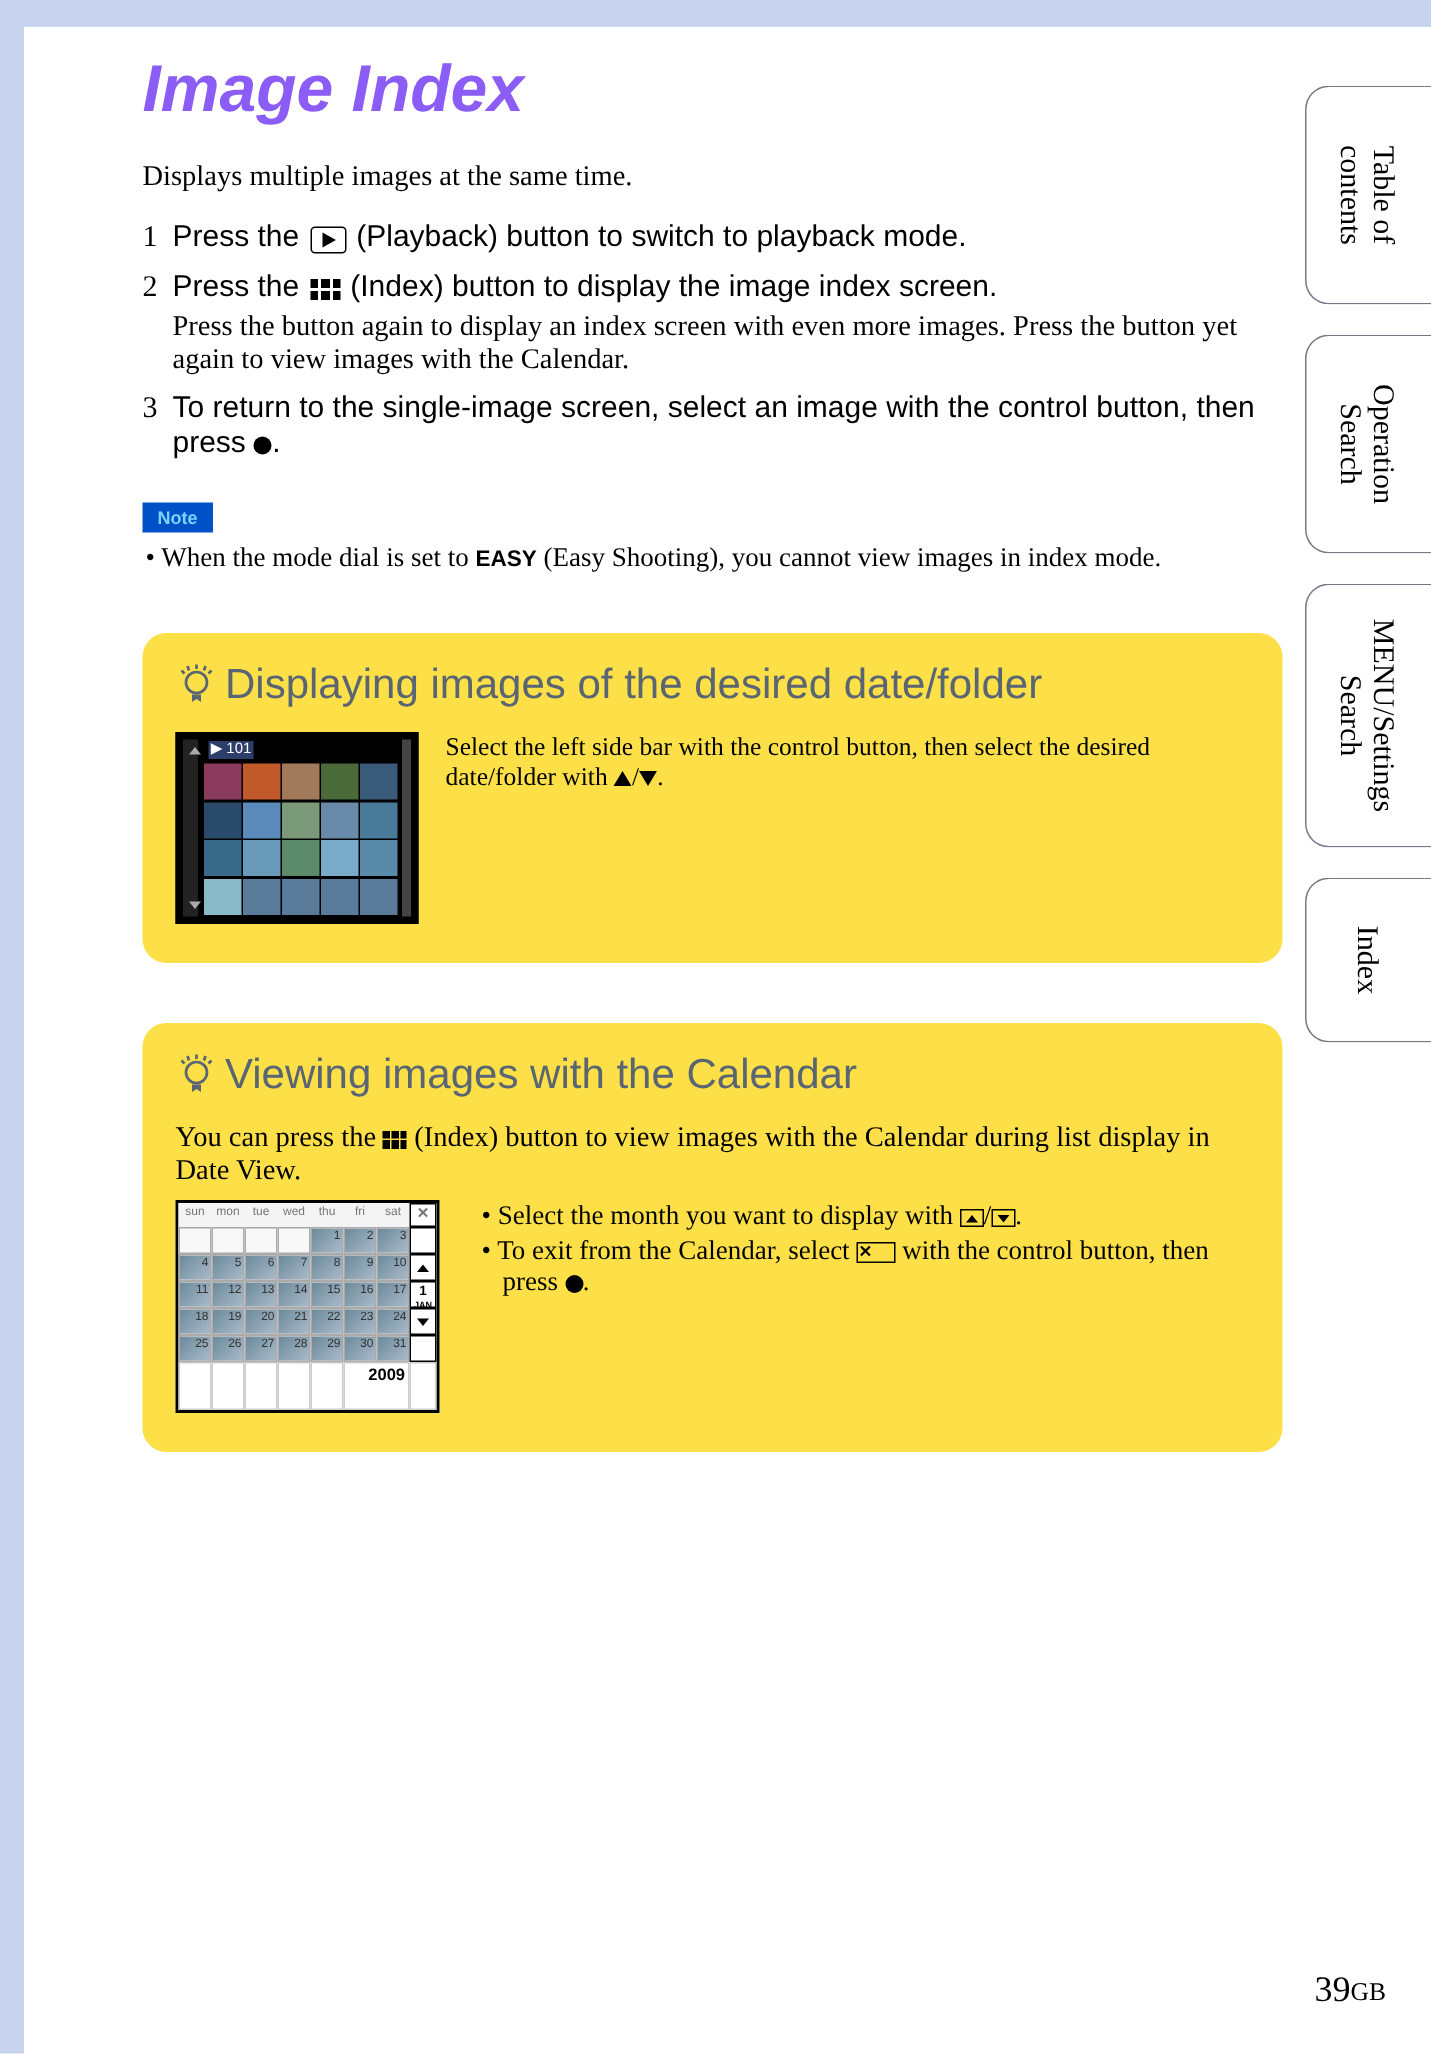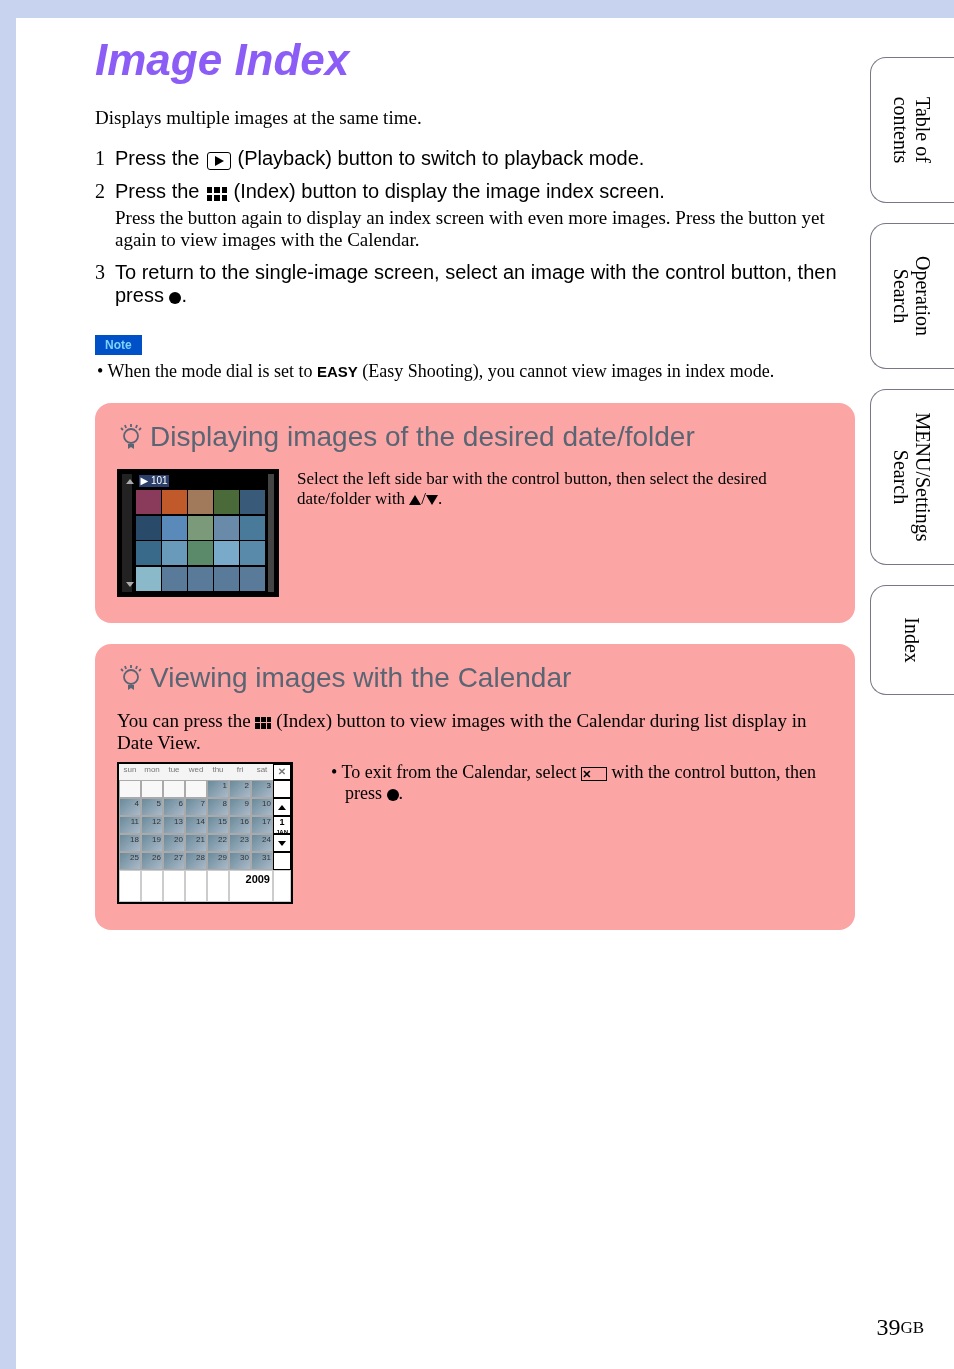--- a/index.html
+++ b/index.html
@@ -179,23 +179,23 @@
       padding: 3px 10px;
     }
     .note-bullet {
       font-family: "Times New Roman", serif;
       font-size: 18px;
       margin-top: 6px;
       padding-left: 16px;
       text-indent: -14px;
     }
     .tip-box {
-      background: #fca5a5;
+      background: #fde047;
       border-radius: 16px;
-      margin-top: 21px;
+      margin-top: 40px;
       padding: 18px 22px 26px 22px;
     }
     .tip-header {
       display: flex;
       align-items: center;
       gap: 5px;
       margin-bottom: 16px;
     }
     .tip-icon {
       width: 28px; height: 30px;
@@ -384,21 +384,21 @@
       padding-left: 6px;
     }
     .tip-bullets li {
       text-indent: -14px;
       padding-left: 14px;
       margin-bottom: 2px;
     }
     .tip-bullets li::before { content: "•  "; }
     .calendar-row {
       display: flex;
-      gap: 32px;
+      gap: 22px;
       align-items: flex-start;
       margin-top: 8px;
       justify-content: center;
     }
 
     
     .side-tabs {
       position: absolute;
       right: 0;
       top: 57px;
@@ -660,20 +660,23 @@
             <div class="blank2"></div>
             <div class="blank2"></div>
             <div class="blank2"></div>
             <div class="blank2"></div>
           <div class="cal-year">2009</div>
           <div class="blank2"></div>
         </div>
       </div>
       <ul class="tip-bullets">
         <li>
+          <span>Select the month you want to display with </span><span class="btn-up"></span><span>/</span><span class="btn-down"></span><span>.</span>
+        </li>
+        <li>
           <span>To exit from the Calendar, select </span><span class="btn-x">✕</span><span> with the control button, then press </span><span class="dot-icon"></span><span>.</span>
         </li>
       </ul>
     </div>
   </div>
 </div>
 
 <div class="page-num">
   <span class="big">39</span><span class="small">GB</span>
 </div>

